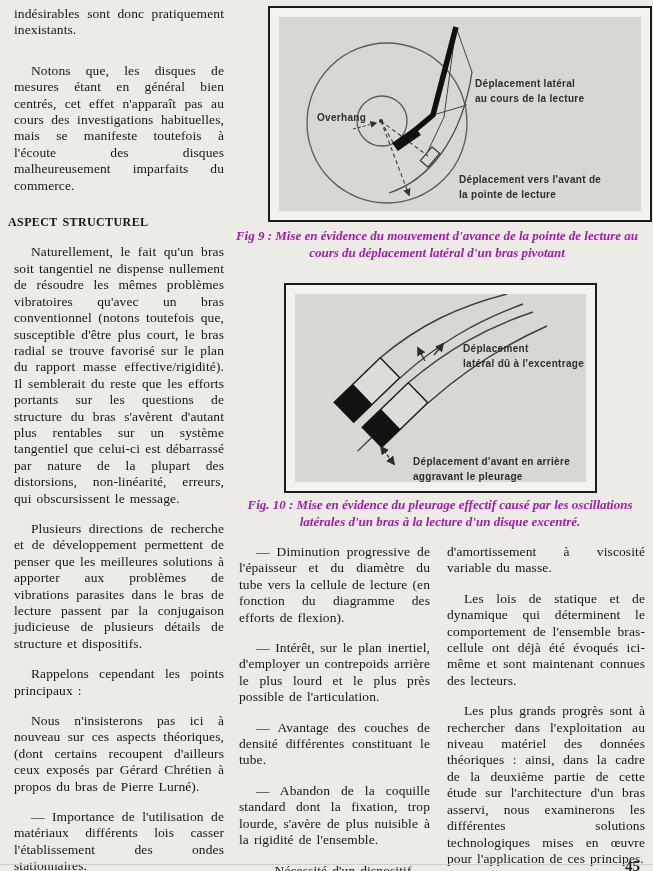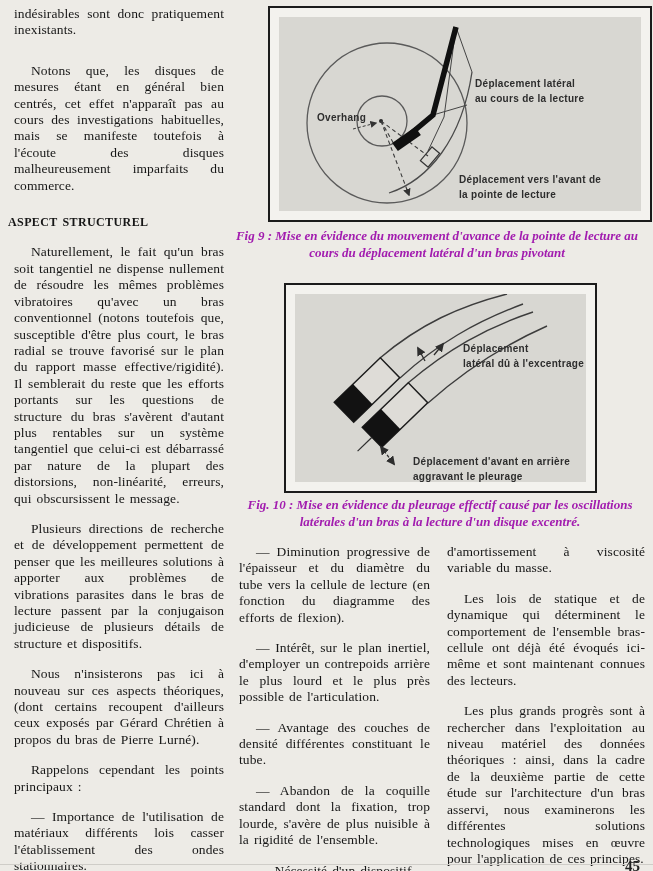--- a/index.html
+++ b/index.html
@@ -73,22 +73,22 @@
 </style>
 </head>
 <body>
 
 <div class="col" style="left:8px; top:6px; width:222px;">
   <p class="noindent">indésirables sont donc pratiquement inexistants.</p>
   <p class="gap-top">Notons que, les disques de mesures étant en général bien centrés, cet effet n'apparaît pas au cours des investigations habituelles, mais se manifeste toutefois à l'écoute des disques malheureusement imparfaits du commerce.</p>
   <div class="section-heading">ASPECT STRUCTUREL</div>
   <p>Naturellement, le fait qu'un bras soit tangentiel ne dispense nullement de résoudre les mêmes problèmes vibratoires qu'avec un bras conventionnel (notons toutefois que, susceptible d'être plus court, le bras radial se trouve favorisé sur le plan du rapport masse effective/rigidité). Il semblerait du reste que les efforts portants sur les questions de structure du bras s'avèrent d'autant plus rentables sur un système tangentiel que celui-ci est débarrassé par nature de la plupart des distorsions, non-linéarité, erreurs, qui obscursissent le message.</p>
   <p>Plusieurs directions de recherche et de développement permettent de penser que les meilleures solutions à apporter aux problèmes de vibrations parasites dans le bras de lecture passent par la conjugaison judicieuse de plusieurs détails de structure et dispositifs.</p>
+  <p>Rappelons cependant les points principaux :</p>
   <p>Nous n'insisterons pas ici à nouveau sur ces aspects théoriques, (dont certains recoupent d'ailleurs ceux exposés par Gérard Chrétien à propos du bras de Pierre Lurné).</p>
-  <p>Rappelons cependant les points principaux :</p>
   <p>— Importance de l'utilisation de matériaux différents lois casser l'établissement des ondes stationnaires.</p>
 </div>
 
 <div class="figure" style="left:268px; top:6px; width:384px; height:216px;">
   <div class="panel">
     <svg width="360" height="193" viewBox="0 0 360 193">
       <defs>
         <marker id="arr" viewBox="0 0 10 10" refX="8" refY="5" markerWidth="7" markerHeight="7" orient="auto-start-reverse">
           <path d="M0 0 L10 5 L0 10 z" fill="#333"></path>
         </marker>

